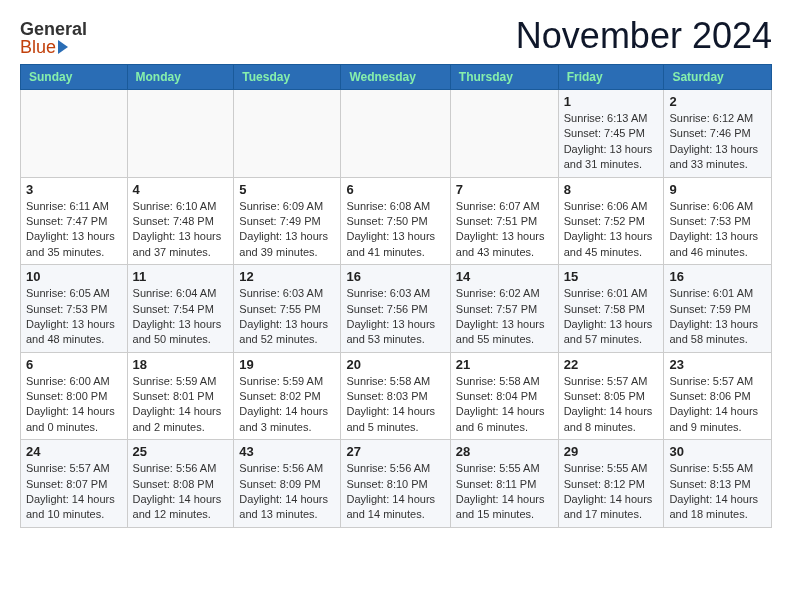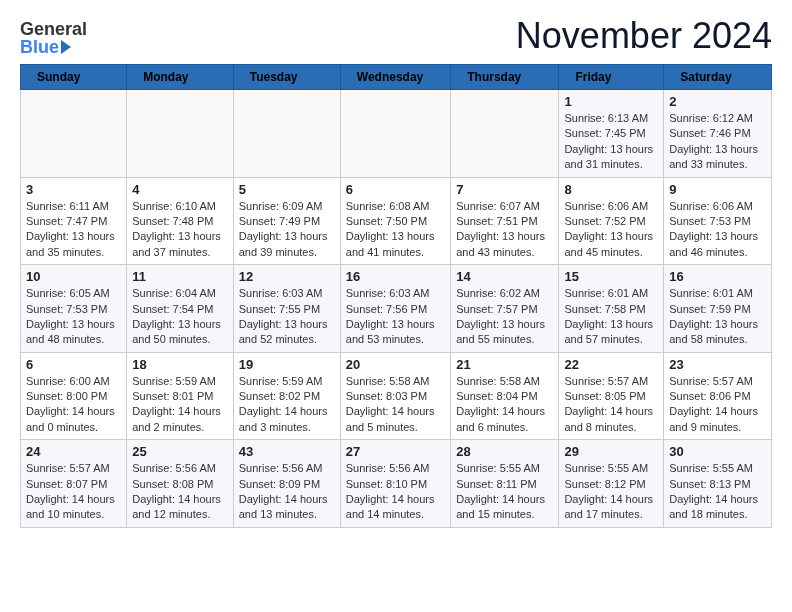--- a/index.html
+++ b/index.html
@@ -23,22 +23,22 @@
       margin-top: 4px;
     }
     .logo-general {
       font-size: 18px;
       font-weight: bold;
       color: #333;
       line-height: 1;
     }
     .logo-blue {
       font-size: 18px;
-      font-weight: bold;
-      color: #3b82f6;
+      font-weight: normal;
+      color: #c2410c;
       line-height: 1;
       display: flex;
       align-items: center;
     }
     .logo-arrow {
       width: 0;
       height: 0;
       border-left: 10px solid #2a6db5;
       border-top: 7px solid transparent;
       border-bottom: 7px solid transparent;
@@ -59,23 +59,23 @@
       font-weight: bold;
     }
     .calendar {
       width: 100%;
       border-collapse: collapse;
       margin-top: 8px;
       font-size: 11px;
     }
     .calendar thead tr th {
       background-color: #2a6db5;
-      color: #000000;
+      color: #86efac;
       text-align: left;
-      padding: 5px 16px;
+      padding: 5px 8px;
       font-size: 12px;
       font-weight: bold;
       border: 1px solid #1a5a9a;
     }
     .calendar tbody tr td {
       border: 1px solid #ccc;
       vertical-align: top;
       padding: 4px 5px;
       width: 113px;
       min-height: 80px;

